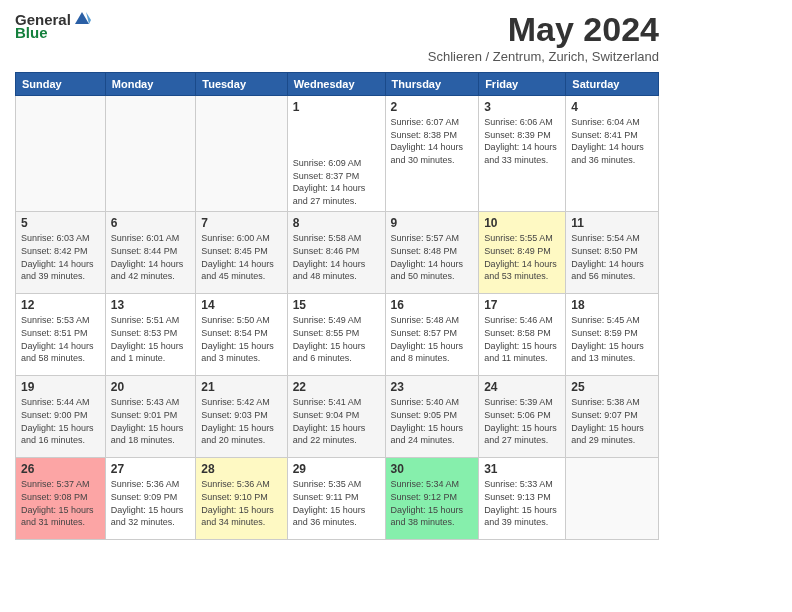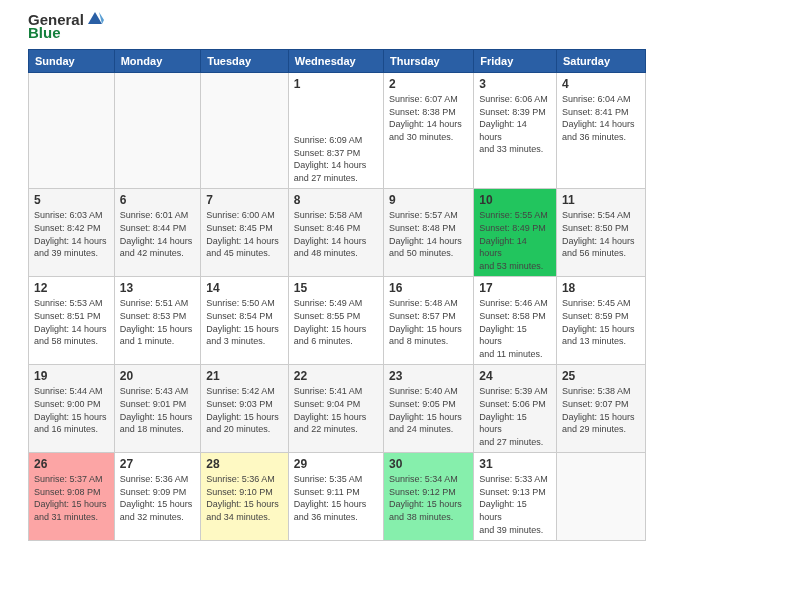--- a/index.html
+++ b/index.html
@@ -1,18 +1,18 @@
 <!DOCTYPE html>
 <html><head>
   <meta charset="utf-8">
   <style>
     * { box-sizing: border-box; margin: 0; padding: 0; }
     body { font-family: Arial, sans-serif; background: #fff; width: 792px; height: 612px; overflow: hidden; }
     
-    .page { width: 674px; height: 612px; padding: 10px 28px; }
+    .page { width: 674px; height: 612px; padding: 10px 15px; }
     
     .header { display: flex; justify-content: space-between; align-items: flex-start; margin-bottom: 8px; }
     
     .logo { display: flex; align-items: center; }
     
     .title-area { text-align: right; }
     
     .calendar { width: 100%; border-collapse: collapse; font-size: 10px; }
     
     .calendar th {
@@ -46,20 +46,24 @@
         <div style="display:flex; align-items:center;">
           <span style="font-size:15px; color:#333; font-weight:bold;">General</span>
           <svg width="18" height="18" viewBox="0 0 18 18" style="margin-left:2px;">
             <path d="M9 2 L16 14 L2 14 Z" fill="#2a5fa5"></path>
             <path d="M13 2 L18 10 L16 14 Z" fill="#5a9fd4"></path>
           </svg>
         </div>
         <span style="font-size:15px; color:#15803d; font-weight:bold; margin-top:-4px;">Blue</span>
       </div>
     </div>
+    <div class="title-area">
+      <div style="font-size:34px; font-weight:bold; color:#333;">May 2024</div>
+      <div style="font-size:13px; color:#555;">Schlieren / Zentrum, Zurich, Switzerland</div>
+    </div>
   </div>
 
   <table class="calendar">
     <thead>
       <tr>
         <th>Sunday</th>
         <th>Monday</th>
         <th>Tuesday</th>
         <th>Wednesday</th>
         <th>Thursday</th>
@@ -130,21 +134,21 @@
 Daylight: 14 hours
 and 48 minutes.</div>
           </td>
           <td style="background-color: rgb(245, 245, 245);">
             <div class="day-num">9</div>
             <div class="day-info" style="white-space: pre-line;">Sunrise: 5:57 AM
 Sunset: 8:48 PM
 Daylight: 14 hours
 and 50 minutes.</div>
           </td>
-          <td style="background-color: #22c55e;">
+          <td style="background-color: #fef9c3;">
             <div class="day-num">10</div>
             <div class="day-info" style="white-space: pre-line;">Sunrise: 5:55 AM
 Sunset: 8:49 PM
 Daylight: 14 hours
 and 53 minutes.</div>
           </td>
           <td style="background-color: rgb(245, 245, 245);">
             <div class="day-num">11</div>
             <div class="day-info" style="white-space: pre-line;">Sunrise: 5:54 AM
 Sunset: 8:50 PM

